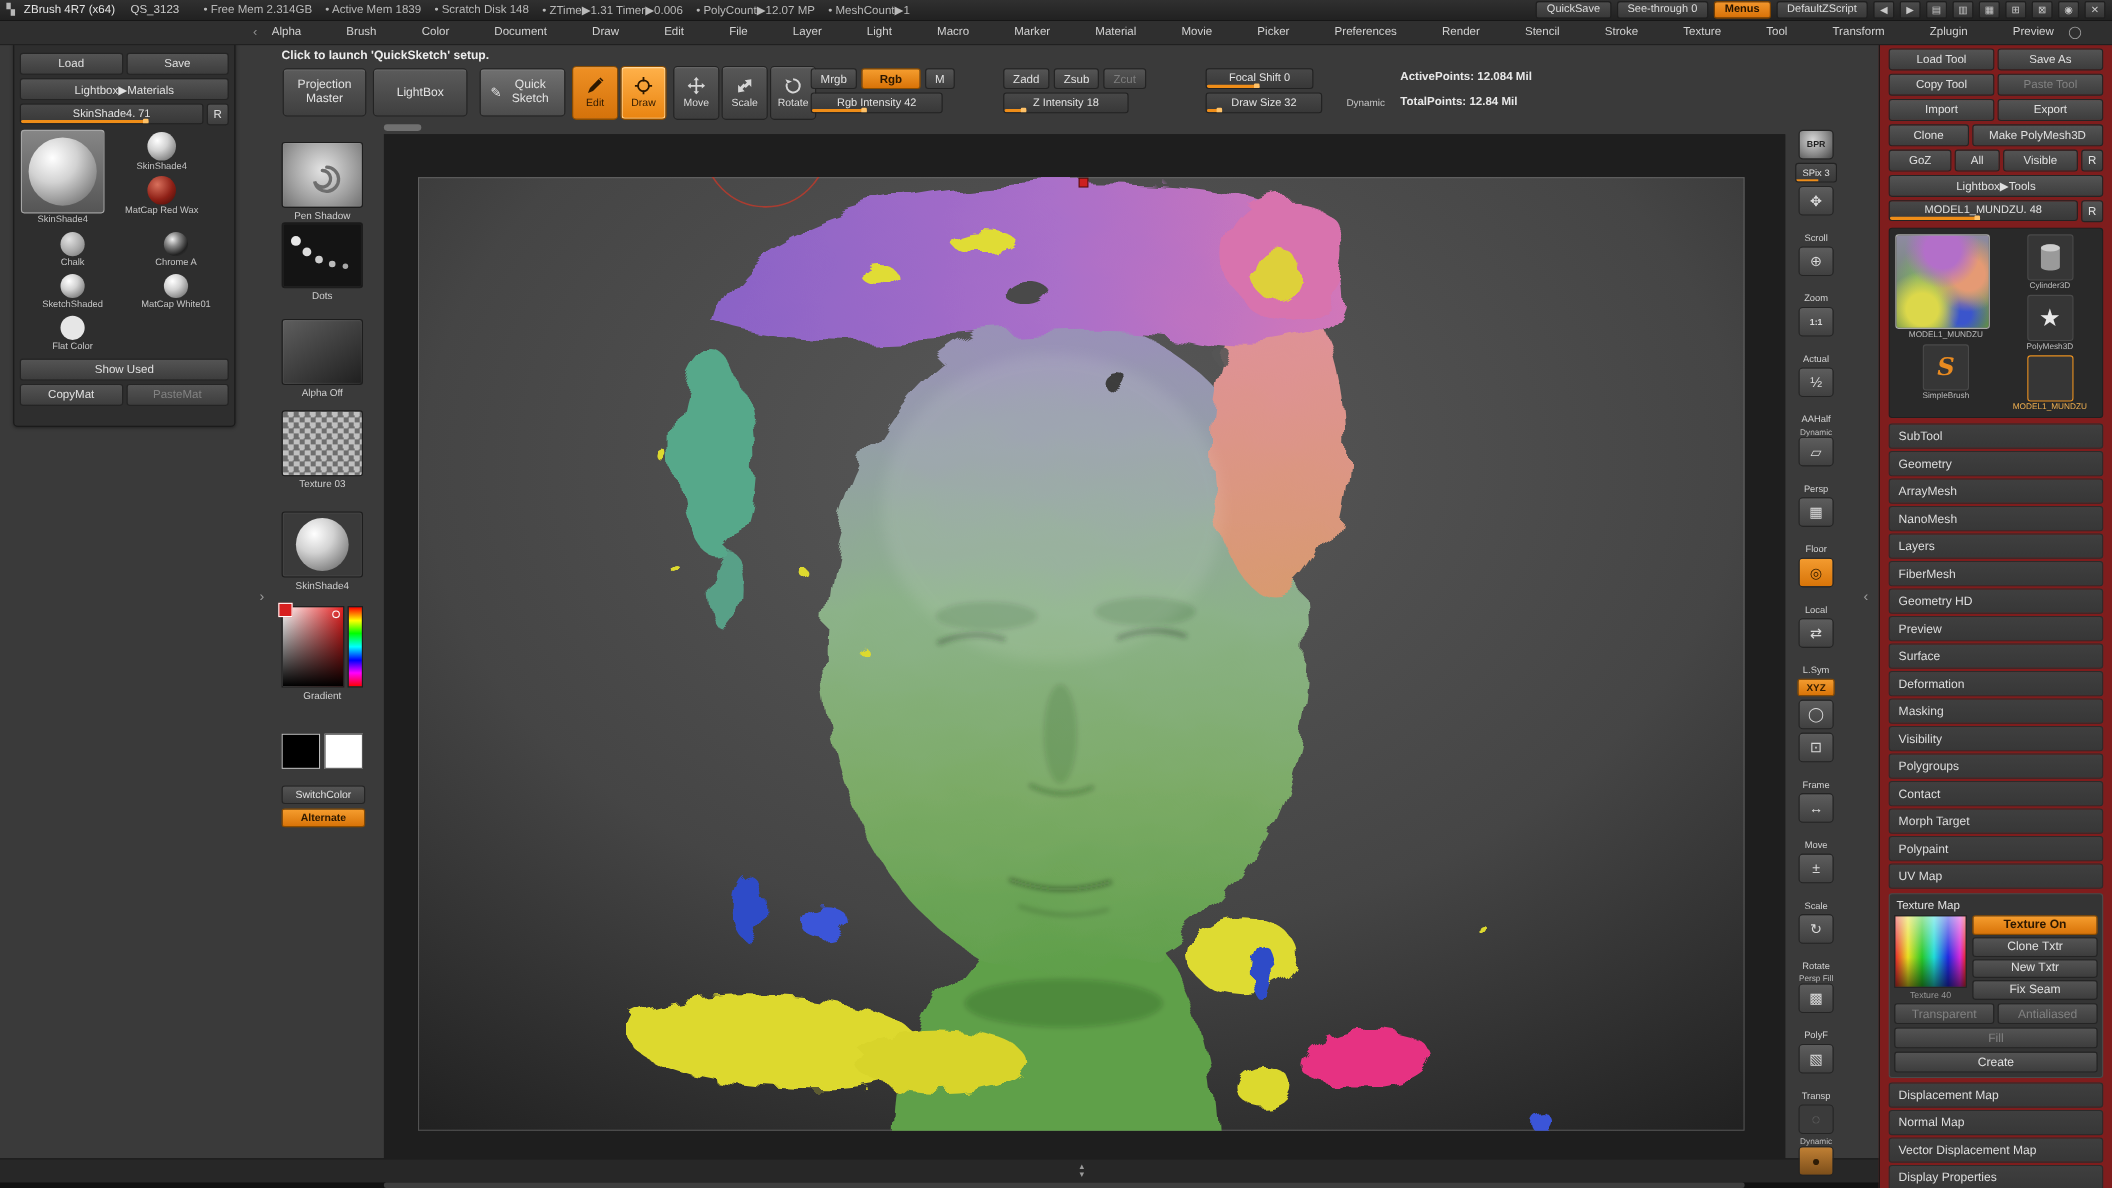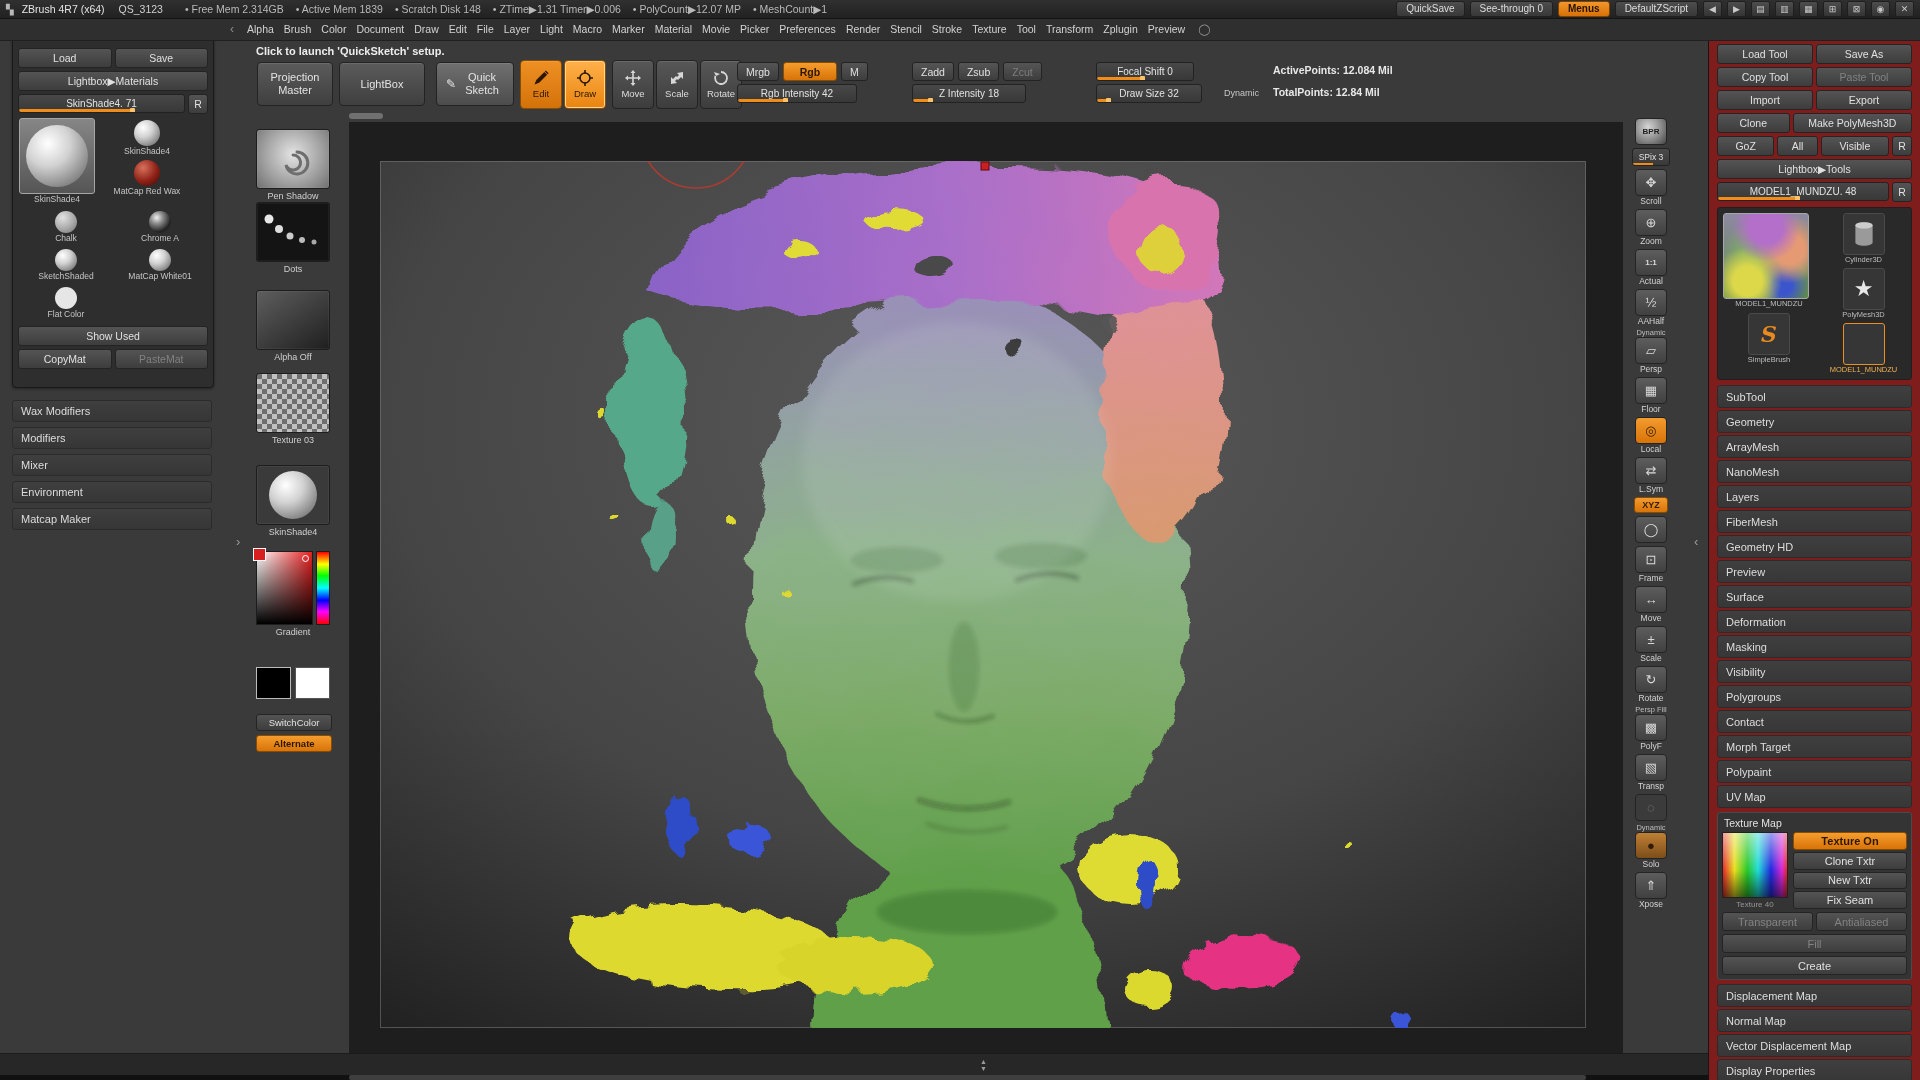--- a/index.html
+++ b/index.html
@@ -127,21 +127,21 @@
   
   .rightshelf{position:absolute;left:1628px;top:118px;width:46px;display:flex;flex-direction:column;align-items:center;gap:3px;z-index:5;}
   .rs-item{display:flex;flex-direction:column;align-items:center;width:42px;}
   .rs-icon{width:30px;height:25px;background:linear-gradient(#5d5d5d,#404040);border:1px solid #242424;border-radius:4px;
            color:#d8d8d8;font-size:13px;display:flex;align-items:center;justify-content:center;line-height:1;}
   .rs-icon.small-text{font-size:8px;font-weight:bold;}
   .rs-icon.orange{background:linear-gradient(#f39b2f,#d87408);color:#3a2000;}
   .rs-icon.bpr{background:radial-gradient(circle at 40% 32%, #d6d6d6, #8e8e8e 52%, #454545);color:#1e1e1e;font-size:8px;font-weight:bold;}
   .rs-icon.solo{background:linear-gradient(#c08034,#7c4e1a);color:#2e1c06;}
   .rs-icon.ghost{background:#3b3b3b;color:#8b8b8b;}
-  .rs-label{font-size:8.5px;color:#d2d2d2;margin-top:1px;line-height:9px;}
+  .rs-label{font-size:8.5px;color:#d2d2d2;margin-top:16px;line-height:9px;}
   .rs-sub{font-size:7.5px;color:#bdbdbd;line-height:8px;}
   .rs-slider{width:36px;height:16px;position:relative;background:linear-gradient(#4a4a4a,#393939);border:1px solid #222;
              border-radius:3px;font-size:8.5px;color:#e0e0e0;display:flex;align-items:center;justify-content:center;overflow:hidden;}
   .rs-slider .fill{position:absolute;left:0;bottom:0;height:2px;background:#ef8d18;}
   .rs-xyz{width:32px;height:14px;background:linear-gradient(#f39b2f,#d87408);border:1px solid #8a4c00;border-radius:3px;
           color:#3a2000;font-size:9px;font-weight:bold;display:flex;align-items:center;justify-content:center;}
 
   
   .tool-panel{position:absolute;left:1708px;top:20px;width:211px;height:1060px;background:#7f1d1d;
               border-left:1px solid #161616;border-top:1px solid #191919;overflow:hidden;z-index:10;}
@@ -208,21 +208,21 @@
       <span class="tb-icon">▦</span>
       <span class="tb-icon">⊞</span>
       <span class="tb-icon">⊠</span>
       <span class="tb-icon">◉</span>
       <span class="tb-icon">✕</span>
     </div>
   </div>
 
   <div class="menubar">
     <span class="menu-arrow">‹</span>
-    <nav style="display:flex;">
+    <nav style="display:flex;gap:31px;">
         <div class="menu-item">Alpha</div>
         <div class="menu-item">Brush</div>
         <div class="menu-item">Color</div>
         <div class="menu-item">Document</div>
         <div class="menu-item">Draw</div>
         <div class="menu-item">Edit</div>
         <div class="menu-item">File</div>
         <div class="menu-item">Layer</div>
         <div class="menu-item">Light</div>
         <div class="menu-item">Macro</div>
@@ -387,27 +387,20 @@
 
     <div class="prow">
       <span class="pbtn">Show Used</span>
     </div>
     <div class="prow">
       <span class="pbtn">CopyMat</span>
       <span class="pbtn dim">PasteMat</span>
     </div>
   </div>
 
-  <div class="left-sections">
-      <div class="section-bar">Wax Modifiers</div>
-      <div class="section-bar">Modifiers</div>
-      <div class="section-bar">Mixer</div>
-      <div class="section-bar">Environment</div>
-      <div class="section-bar">Matcap Maker</div>
-    </div>
 
   <div class="tray">
     <div class="tray-item" style="top:9px;">
       <div class="tray-thumb thumb-brush">
         <svg width="72" height="58" viewBox="0 0 72 58">
             <path d="M40 22a11 11 0 1 1-11 13a7.5 7.5 0 1 0 7-10" fill="none" stroke="#6e6e6e" stroke-width="3" stroke-linecap="round"></path>
           </svg>
       </div>
       <div class="tray-label">Pen Shadow</div>
     </div>

